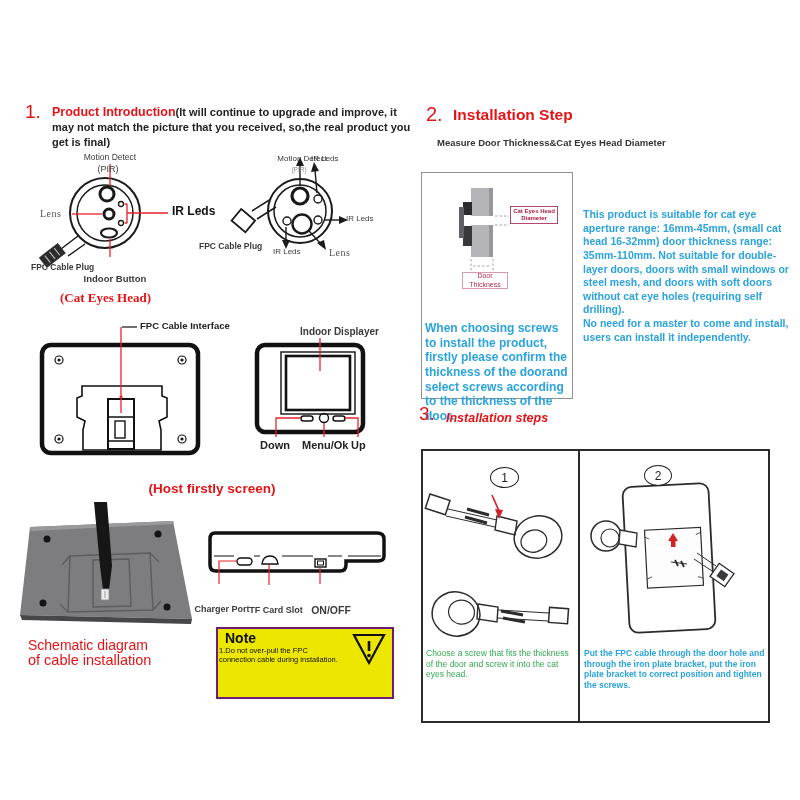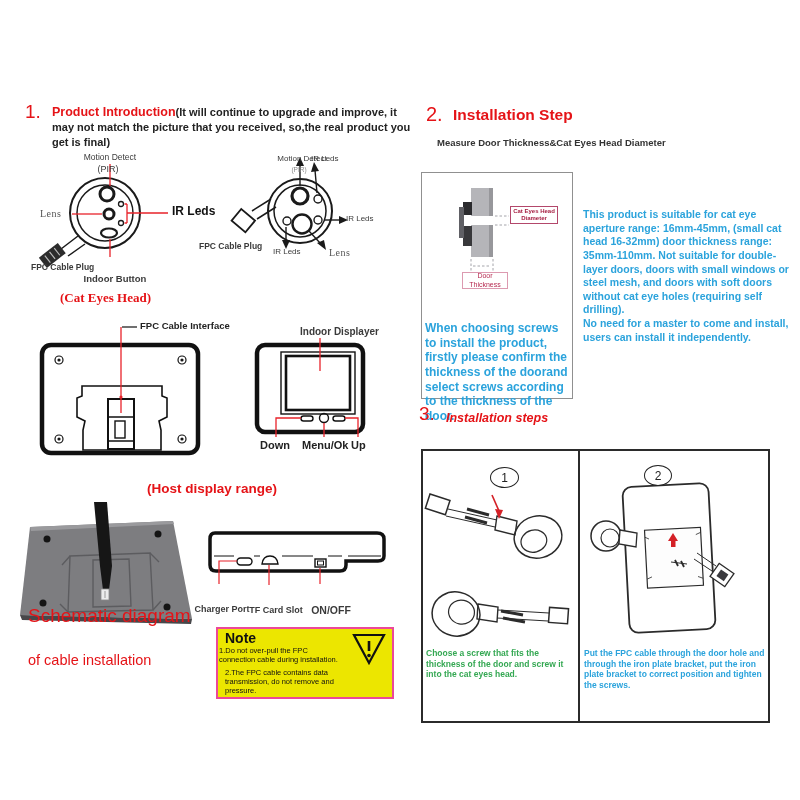--- a/index.html
+++ b/index.html
@@ -225,33 +225,32 @@
 <div class="lbl serif" style="left:329px;top:247px;font-size:10px;color:#555;">Lens</div>
 <div class="lbl" style="left:199px;top:242px;font-size:8.5px;font-weight:600;">FPC Cable Plug</div>
 
 <div class="lbl red" style="left:60px;top:291px;font-size:13px;font-weight:bold;font-family:Liberation Serif, serif;">(Cat Eyes Head)</div>
 
 <div class="lbl" style="left:140px;top:321px;font-size:9.5px;font-weight:600;color:#222;">FPC Cable Interface</div>
 <div class="lbl" style="left:283px;top:326px;font-size:10px;font-weight:600;padding-left:17px;">Indoor Displayer</div>
 <div class="lbl" style="left:260px;top:439px;font-size:11px;font-weight:bold;color:#222;">Down</div>
 <div class="lbl" style="left:302px;top:439px;font-size:11px;font-weight:bold;color:#222;">Menu/Ok</div>
 <div class="lbl" style="left:351px;top:439px;font-size:11px;font-weight:bold;color:#222;">Up</div>
-<div class="lbl c red" style="left:212px;top:465px;font-size:13.5px;font-weight:bold;">(Host display range)</div>
-
-<div class="lbl red" style="left:28px;top:605px;font-size:19px;font-weight:500;text-align:right;">Schematic diagram</div>
+<div class="lbl c red" style="left:212px;top:465px;font-size:13.5px;font-weight:bold;">(Host firstly screen)</div>
+
+<div class="lbl red" style="left:28px;top:637px;font-size:14px;font-weight:500;text-align:right;">Schematic diagram</div>
 <div class="lbl red" style="left:28px;top:652px;font-size:14.5px;font-weight:500;">of cable installation</div>
 
 <div class="lbl c" style="left:222px;top:588px;font-size:9px;font-weight:700;text-align:center;">Charger Port</div>
 <div class="lbl c" style="left:276px;top:589px;font-size:9px;font-weight:600;">TF Card Slot</div>
 <div class="lbl c" style="left:331px;top:588px;font-size:10.5px;font-weight:600;">ON/OFF</div>
 
-<div class="box" style="left:216px;top:627px;width:178px;height:72px;background:#ece600;border:2px solid #ec4899;padding-left:12px;">
+<div class="box" style="left:216px;top:627px;width:178px;height:72px;background:#ece600;border:2px solid #701a75;padding-left:12px;">
   <div class="lbl" style="left:7px;top:1px;font-size:14px;font-weight:bold;color:#111;">Note</div>
   <div class="lbl wrap" style="left:1px;top:17px;width:122px;font-size:7.5px;color:#111;line-height:1.2;">1.Do not over-pull the FPC connection cable during installation.</div>
-  <div class="lbl wrap" style="left:7px;top:39px;width:138px;font-size:7.5px;color:#111;line-height:1.2;">2.The FPC cable contains data transmission, do not remove and pressure.</div>
   <svg width="38" height="36" style="position:absolute;right:4px;top:3px;">
     <polygon points="4,3 34,3 19,31" fill="none" stroke="#111" stroke-width="2.2"></polygon>
     <line x1="19" y1="9" x2="19" y2="19" stroke="#111" stroke-width="2.6"></line>
     <circle cx="19" cy="23.5" r="1.8" fill="#111"></circle>
   </svg>
 </div>
 
 <div class="lbl red" style="left:426px;top:103px;font-size:20px;">2.</div>
 <div class="lbl red" style="left:453px;top:106px;font-size:15.5px;font-weight:bold;">Installation Step</div>
 <div class="lbl" style="left:437px;top:138px;font-size:9.5px;font-weight:600;color:#333;">Measure Door Thickness&amp;Cat Eyes Head Diameter</div>
@@ -271,14 +270,14 @@
 <div class="lbl red" style="left:419px;top:403px;font-size:19px;">3.</div>
 <div class="lbl red" style="left:446px;top:411px;font-size:12.5px;font-weight:600;font-style:italic;">Installation steps</div>
 
 <div class="box" style="left:421px;top:449px;width:349px;height:274px;border:2px solid #2b2b2b;">
   <div style="position:absolute;left:155px;top:0;bottom:0;width:2px;background:#2b2b2b;"></div>
 </div>
 
 <div class="badge" style="left:490px;top:467px;width:27px;height:19px;">1</div>
 <div class="badge" style="left:644px;top:465px;width:26px;height:19px;">2</div>
 
-<div class="lbl wrap green" style="left:426px;top:648px;width:148px;font-size:8.5px;font-weight:700;line-height:1.25;">Choose a screw that fits the thickness of the door and screw it into the cat eyes head.</div>
+<div class="lbl wrap green" style="left:426px;top:648px;width:148px;font-size:8.5px;font-weight:400;line-height:1.25;">Choose a screw that fits the thickness of the door and screw it into the cat eyes head.</div>
 <div class="lbl wrap blue" style="left:584px;top:648px;width:184px;font-size:8.5px;font-weight:600;line-height:1.25;">Put the FPC cable through the door hole and through the iron plate bracket, put the iron plate bracket to correct position and tighten the screws.</div>
 
 </body></html>

